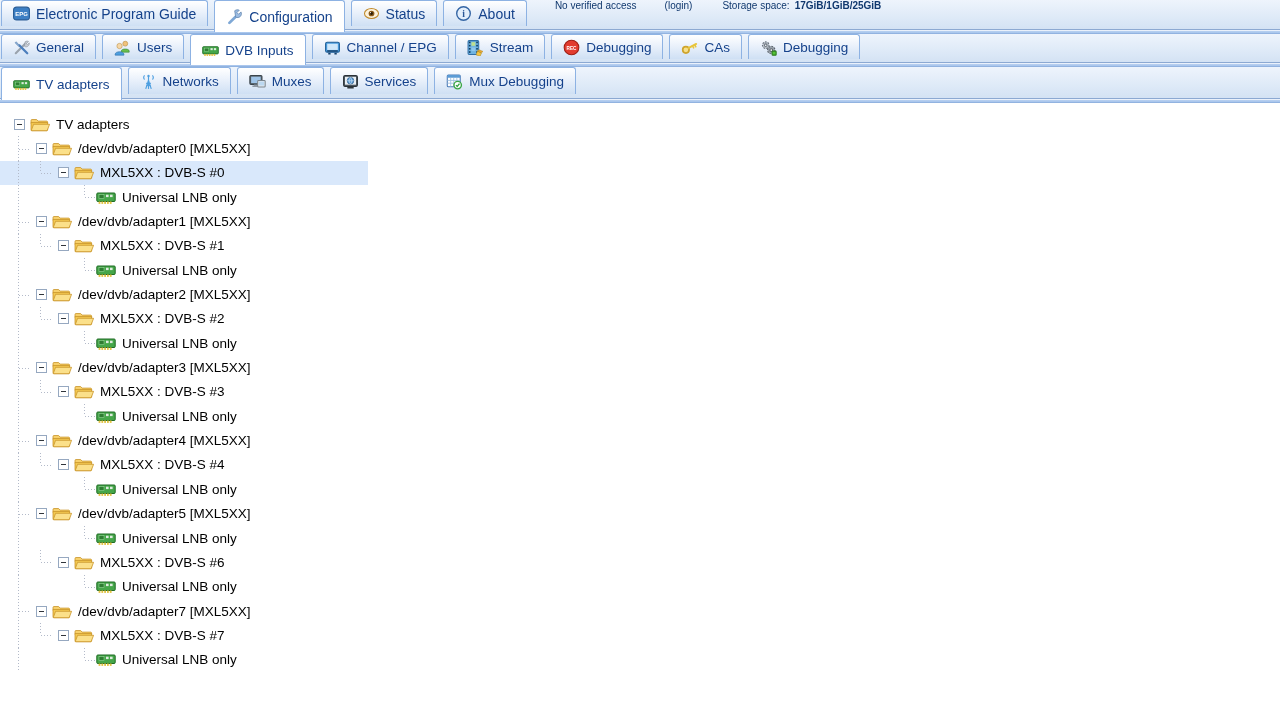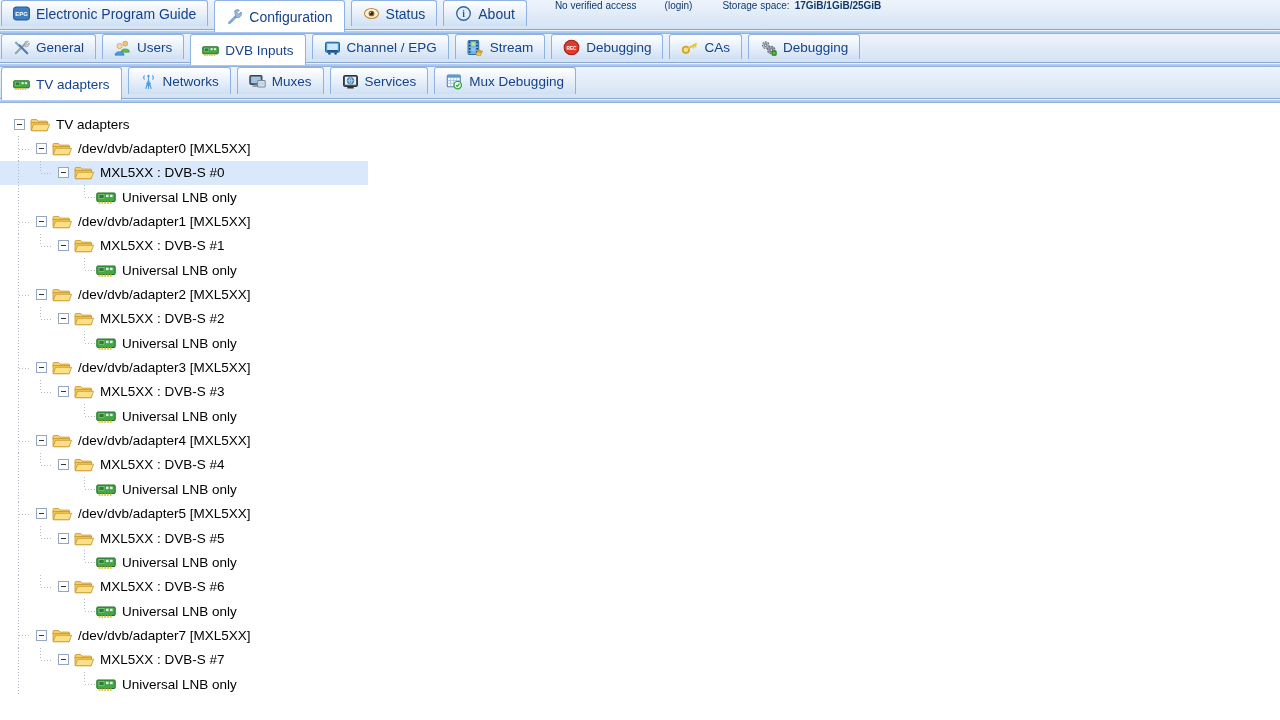--- a/index.html
+++ b/index.html
@@ -572,35 +572,20 @@
         <svg viewBox="0 0 20 16">
           <path d="M1 4 C1 3.4 1.4 3 2 3 L6.6 3 L8.1 4.6 L16.6 4.6 C17.2 4.6 17.6 5 17.6 5.6 L17.6 7 L1 7 Z" fill="#f7d06b" stroke="#c9952c" stroke-width="0.8"></path>
           <path d="M1 6 L17.6 6 L17.6 13.2 C17.6 13.8 17.2 14.2 16.6 14.2 L2 14.2 C1.4 14.2 1 13.8 1 13.2 Z" fill="#f3c84f" stroke="#c9952c" stroke-width="0.8"></path>
           <path d="M3.6 7.8 L19.6 7.8 L17.1 14.2 L1.2 14.2 Z" fill="#fbe08a" stroke="#c9952c" stroke-width="0.8"></path>
         </svg>
       </span>
       <span class="node-label">/dev/dvb/adapter5 [MXL5XX]</span>
     </div>
     <div class="tree-row">
       <span class="cell g-line"></span>
-      <span class="cell g-elbow"></span>
-      <span class="cell">
-        <span class="expander"></span>
-      </span>
-      <span class="node-icon">
-        <svg viewBox="0 0 20 16">
-          <path d="M1 4 C1 3.4 1.4 3 2 3 L6.6 3 L8.1 4.6 L16.6 4.6 C17.2 4.6 17.6 5 17.6 5.6 L17.6 7 L1 7 Z" fill="#f7d06b" stroke="#c9952c" stroke-width="0.8"></path>
-          <path d="M1 6 L17.6 6 L17.6 13.2 C17.6 13.8 17.2 14.2 16.6 14.2 L2 14.2 C1.4 14.2 1 13.8 1 13.2 Z" fill="#f3c84f" stroke="#c9952c" stroke-width="0.8"></path>
-          <path d="M3.6 7.8 L19.6 7.8 L17.1 14.2 L1.2 14.2 Z" fill="#fbe08a" stroke="#c9952c" stroke-width="0.8"></path>
-        </svg>
-      </span>
-      <span class="node-label">MXL5XX : DVB-S #5</span>
-    </div>
-    <div class="tree-row">
-      <span class="cell g-line"></span>
       <span class="cell"></span>
       <span class="cell"></span>
       <span class="cell g-elbow"></span>
       <span class="node-icon">
         <svg viewBox="0 0 20 16">
           <rect x="0.8" y="3.5" width="18.4" height="8.5" rx="1" fill="#45a649" stroke="#1e6b24"></rect>
           <rect x="3" y="5.2" width="5" height="3.6" fill="#2e7d32" stroke="#9fdba2" stroke-width="0.5"></rect>
           <rect x="10" y="5.2" width="2.6" height="2.4" fill="#dfeadf"></rect>
           <rect x="14" y="5.2" width="2.6" height="2.4" fill="#dfeadf"></rect>
           <g fill="#e3c341">

